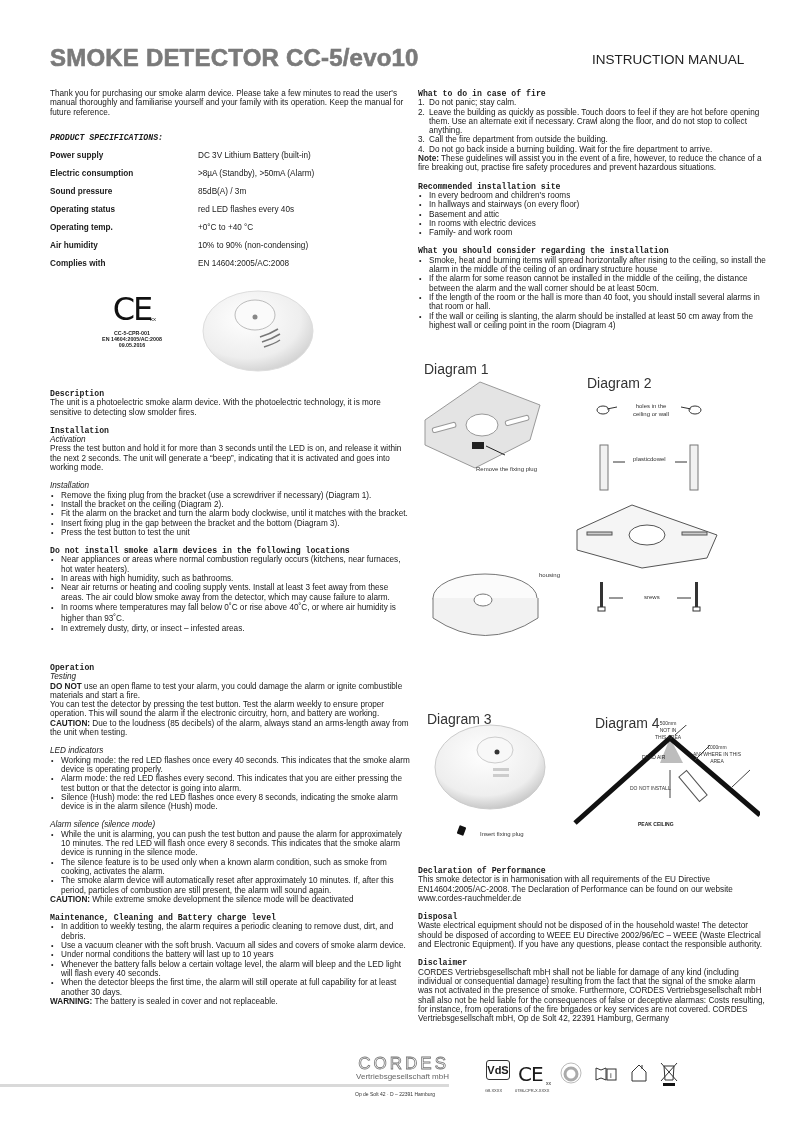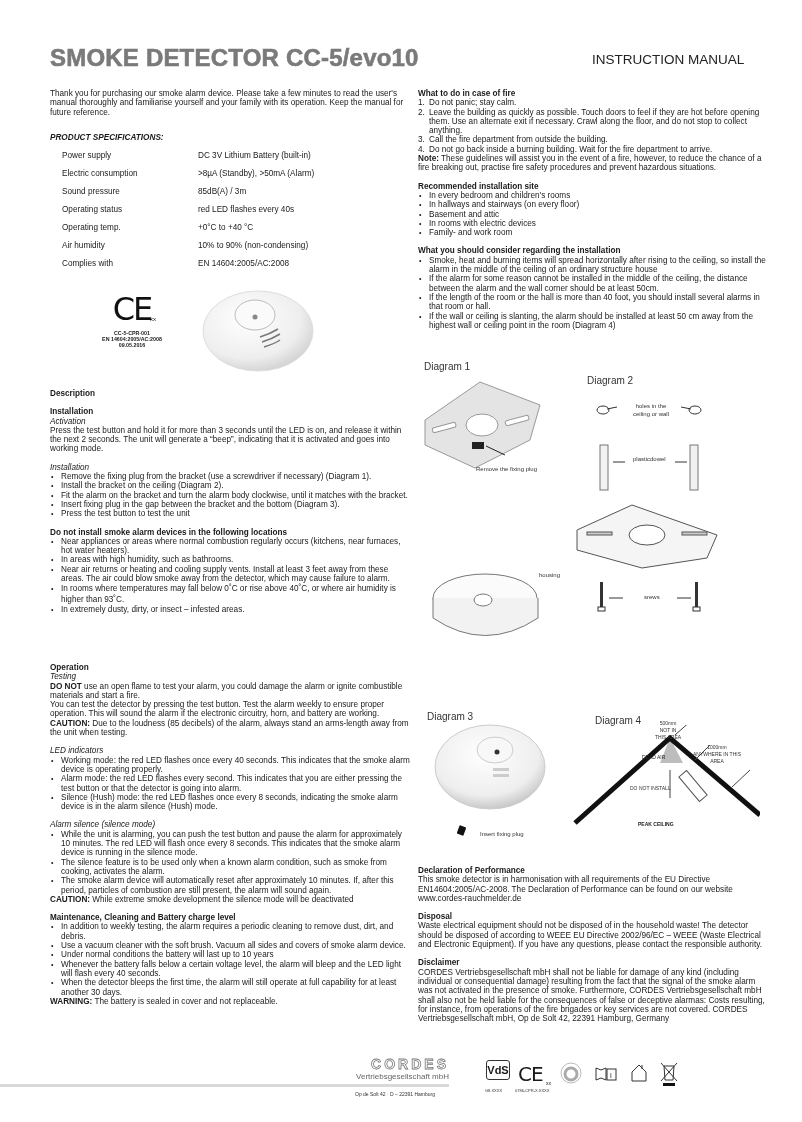--- a/index.html
+++ b/index.html
@@ -5,34 +5,34 @@
   html, body { margin:0; padding:0; background:#ffffff; }
   body { width:802px; height:1122px; position:relative; overflow:hidden;
          font-family:"Liberation Sans", sans-serif; color:#1a1a1a; }
   .abs { position:absolute; }
   .title { left:50px; top:44px; font-size:24px; font-weight:900; color:#7a7a7a;
            letter-spacing:0.2px; -webkit-text-stroke:0.6px #7a7a7a; }
   .manual { left:592px; top:52px; font-size:13.5px; color:#222; }
   .txt { font-size:8.2px; line-height:9.3px; }
   .col-l { left:50px; width:360px; }
   .col-r { left:418px; width:352px; }
-  .h { font-weight:bold; }
+  .h { font-weight:bold;font-family:Liberation Mono, monospace; }
   .it { font-style:italic; }
   p { margin:0; }
   ul { margin:0; padding:0; list-style:none; }
   ul li { position:relative; padding-left:11px; }
   ul li::before { content:"\2022"; position:absolute; left:1px; top:0; font-size:7px; }
   ol { margin:0; padding:0; list-style:none; }
   ol li { position:relative; padding-left:11px; }
   .num { position:absolute; left:0; }
   .spec-row { position:absolute; left:50px; width:330px; font-size:8.2px; }
-  .spec-k { position:absolute; left:12px; font-weight:normal; }
+  .spec-k { position:absolute; left:0; font-weight:bold; }
   .spec-v { position:absolute; left:148px; }
   .gap { height:9px; }
-  .diag-label { font-size:10px; color:#333; }
+  .diag-label { font-size:14px; color:#333; }
   .small { font-size:6px; color:#333; }
   svg { display:block; }
 </style>
 </head>
 <body>
 
 <div class="abs title">SMOKE DETECTOR CC-5/evo10</div>
 <div class="abs manual">INSTRUCTION MANUAL</div>
 
 <div class="abs txt col-l" style="top:89px;">Thank you for purchasing our smoke alarm device. Please take a few minutes to read the user's manual thoroughly and familiarise yourself and your family with its operation. Keep the manual for future reference.</div>
@@ -90,20 +90,21 @@
     </defs>
     <ellipse cx="58" cy="46" rx="55" ry="40" fill="url(#g1)" stroke="#ddd"></ellipse>
     <ellipse cx="55" cy="30" rx="20" ry="15" fill="#fafafa" stroke="#bbb"></ellipse>
     <circle cx="55" cy="32" r="2.5" fill="#888"></circle>
     <path d="M60 52 q10 -3 18 -8 M62 57 q10 -3 18 -8 M64 62 q10 -3 16 -7" stroke="#777" stroke-width="1.5" fill="none"></path>
   </svg>
 </div>
 
 <div class="abs txt col-l" style="top:389px;">
   <p class="h">Description</p>
+  <p>The unit is a photoelectric smoke alarm device. With the photoelectric technology, it is more sensitive to detecting slow smolder fires.</p>
   <div class="gap"></div>
   <p class="h">Installation</p>
   <p class="it">Activation</p>
   <p>Press the test button and hold it for more than 3 seconds until the LED is on, and release it within the next 2 seconds. The unit will generate a “beep”, indicating that it is activated and goes into working mode.</p>
   <div class="gap"></div>
   <p class="it">Installation</p>
   <ul>
     <li>Remove the fixing plug from the bracket (use a screwdriver if necessary) (Diagram 1).</li>
     <li>Install the bracket on the ceiling (Diagram 2).</li>
     <li>Fit the alarm on the bracket and turn the alarm body clockwise, until it matches with the bracket.</li>
@@ -298,21 +299,21 @@
   <div class="gap"></div>
   <p class="h">Disposal</p>
   <p>Waste electrical equipment should not be disposed of in the household waste! The detector should be disposed of according to WEEE EU Directive 2002/96/EC – WEEE (Waste Electrical and Electronic Equipment). If you have any questions, please contact the responsible authority.</p>
   <div class="gap"></div>
   <p class="h">Disclaimer</p>
   <p>CORDES Vertriebsgesellschaft mbH shall not be liable for damage of any kind (including individual or consequential damage) resulting from the fact that the signal of the smoke alarm was not activated in the presence of smoke. Furthermore, CORDES Vertriebsgesellschaft mbH shall also not be held liable for the consequences of false or deceptive alarmas: Costs resulting, for instance, from operations of the fire brigades or key services are not covered. CORDES Vertriebsgesellschaft mbH, Op de Solt 42, 22391 Hamburg, Germany</p>
 </div>
 
 <div class="abs" style="left:0; top:1084px; width:449px; height:3px; background:#d9d9d9;"></div>
 <div class="abs" style="left:345px; top:1056px; width:104px; text-align:right;">
-  <div style="font-size:14px; letter-spacing:3px; color:#fff; -webkit-text-stroke:0.8px #777; font-weight:bold; line-height:16px;">CORDES</div>
+  <div style="font-size:17px; letter-spacing:3px; color:#fff; -webkit-text-stroke:0.8px #777; font-weight:normal; line-height:16px;">CORDES</div>
   <div style="font-size:8px; color:#666; line-height:10px;">Vertriebsgesellschaft mbH</div>
 </div>
 <div class="abs" style="left:355px; top:1091px; font-size:5px; color:#333;">Op de Solt 42 · D – 22391 Hamburg</div>
 
 <div class="abs" style="left:486px; top:1060px; width:22px; height:18px; border:1.5px solid #333; border-radius:3px; font-size:11px; font-weight:bold; text-align:center; line-height:18px;">VdS</div>
 <div class="abs" style="left:485px; top:1088px; font-size:4px; color:#333;">G8.XXXX</div>
 <div class="abs" style="left:518px; top:1062px; font-size:20px; letter-spacing:-1px; font-family:'DejaVu Sans',sans-serif;">CE</div>
 <div class="abs" style="left:546px; top:1080px; font-size:5px;">xx</div>
 <div class="abs" style="left:515px; top:1088px; font-size:4px; color:#333;">0786-CPR-X.XXXX</div>
 <div class="abs" style="left:560px; top:1062px;">

